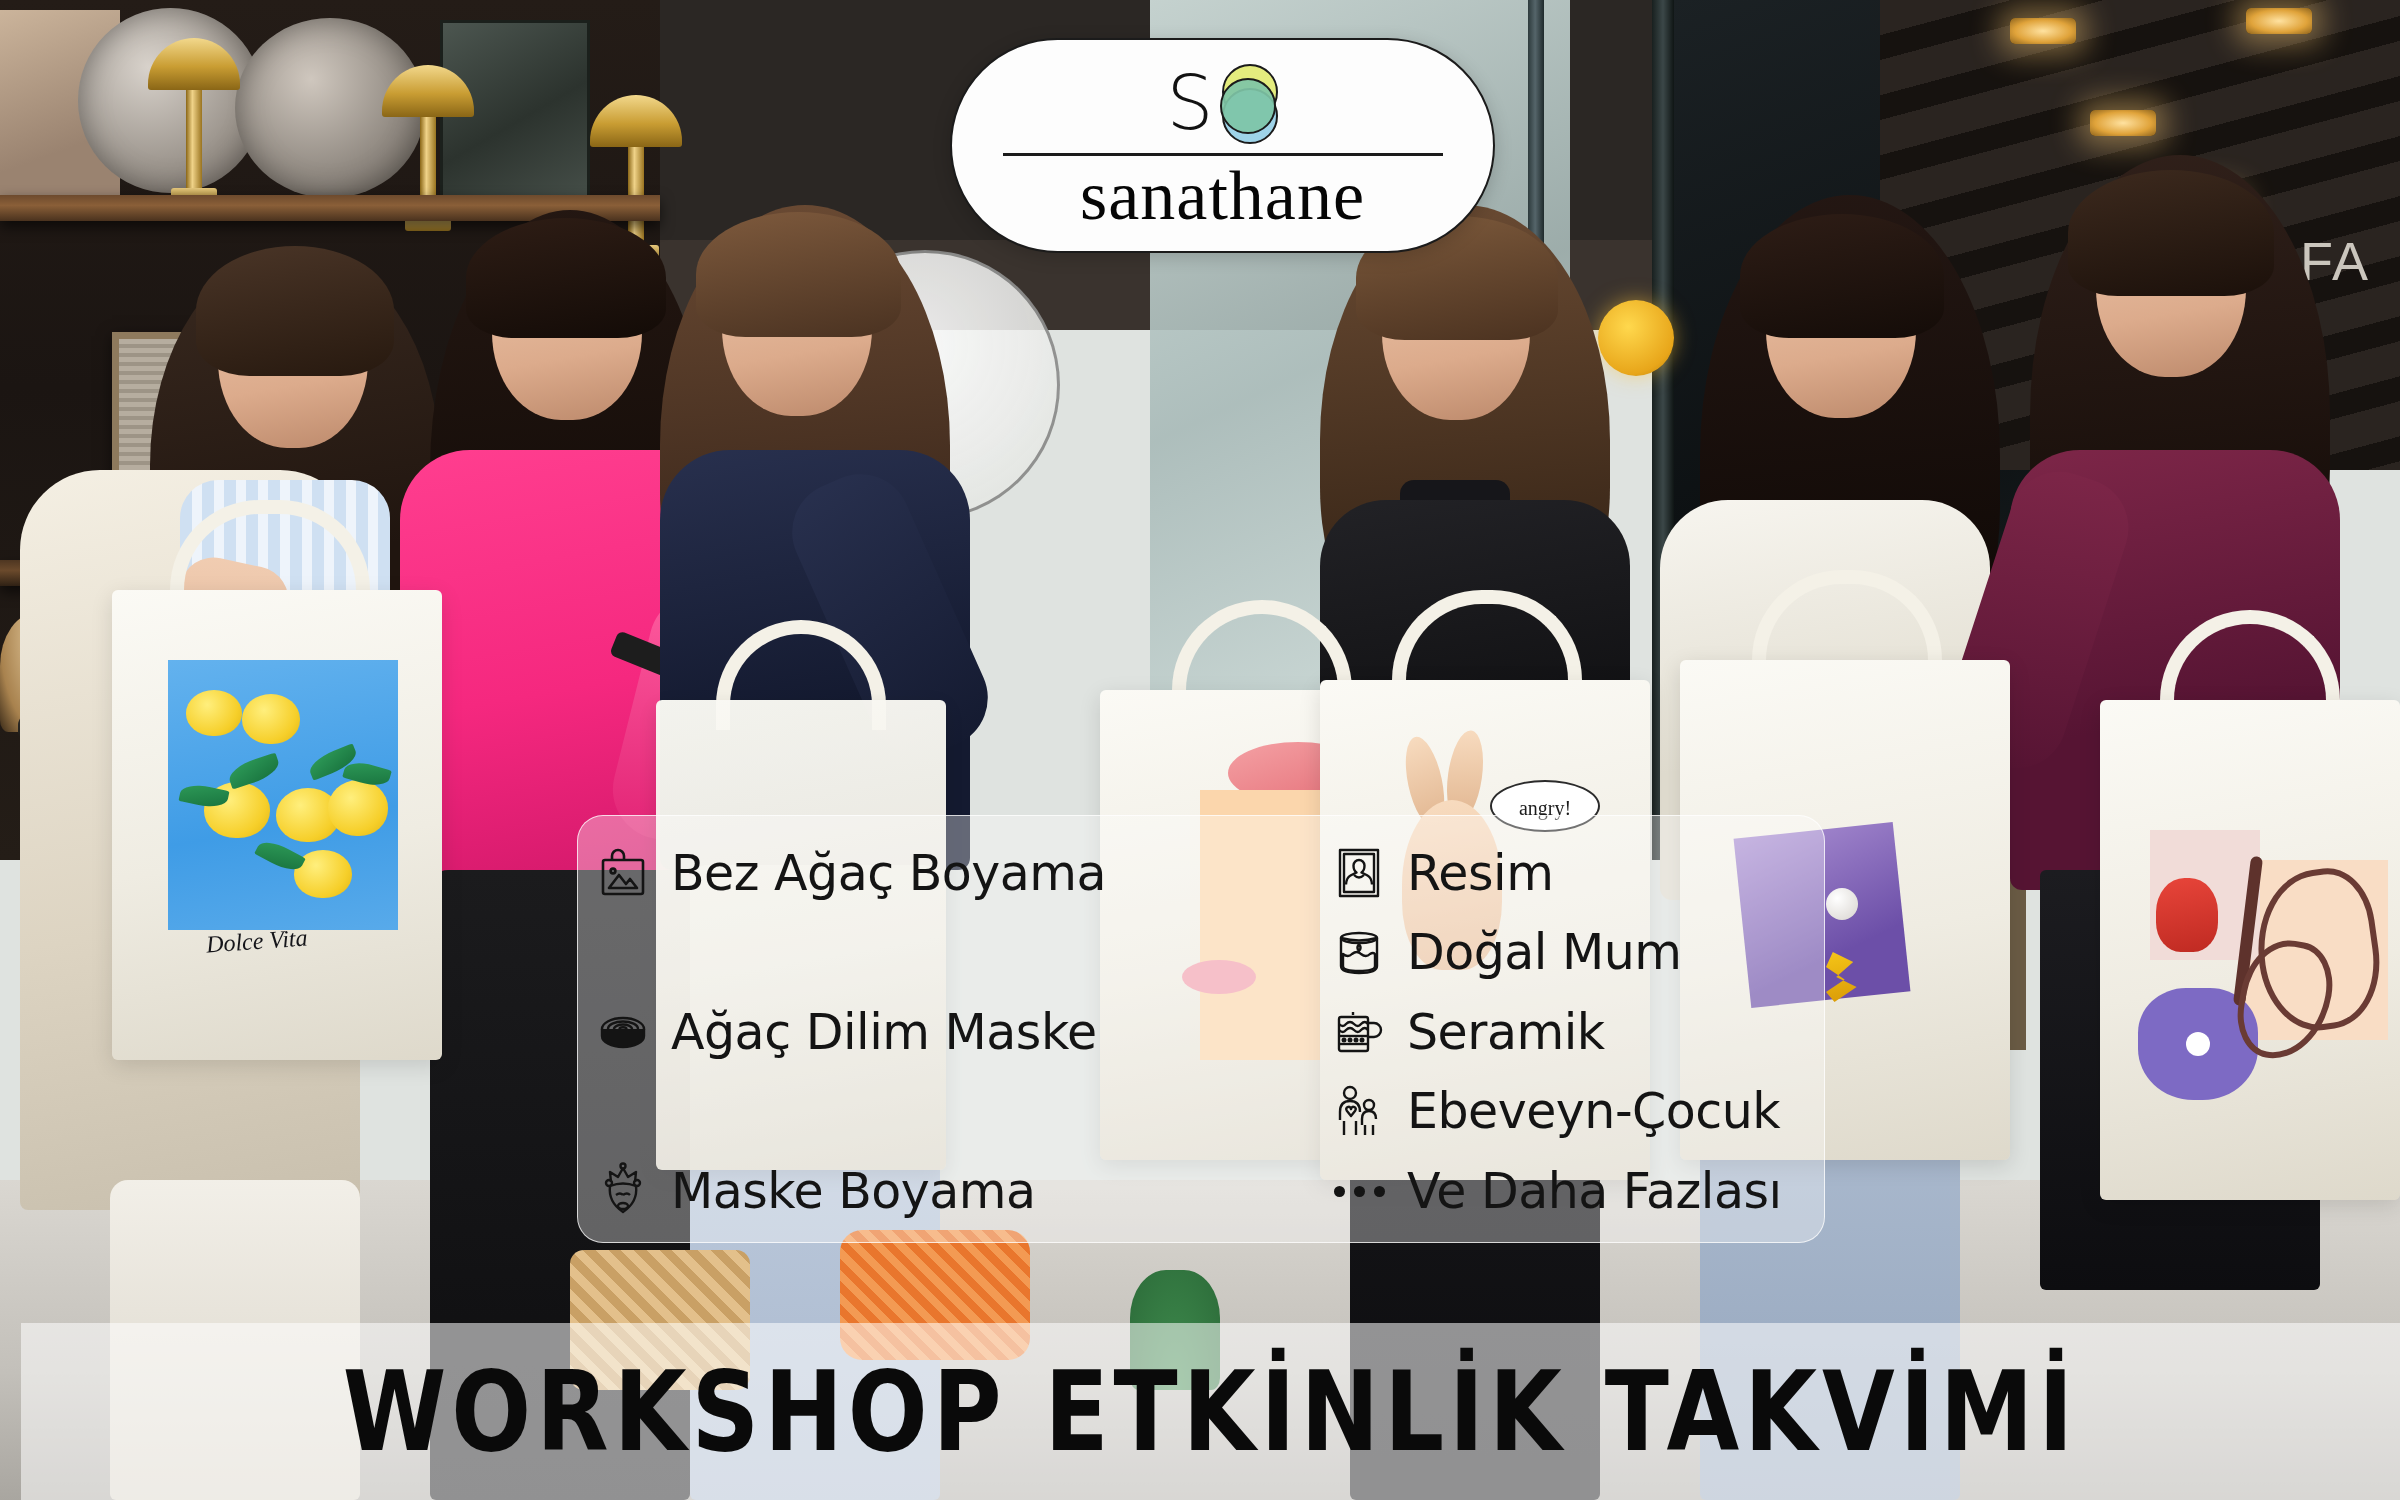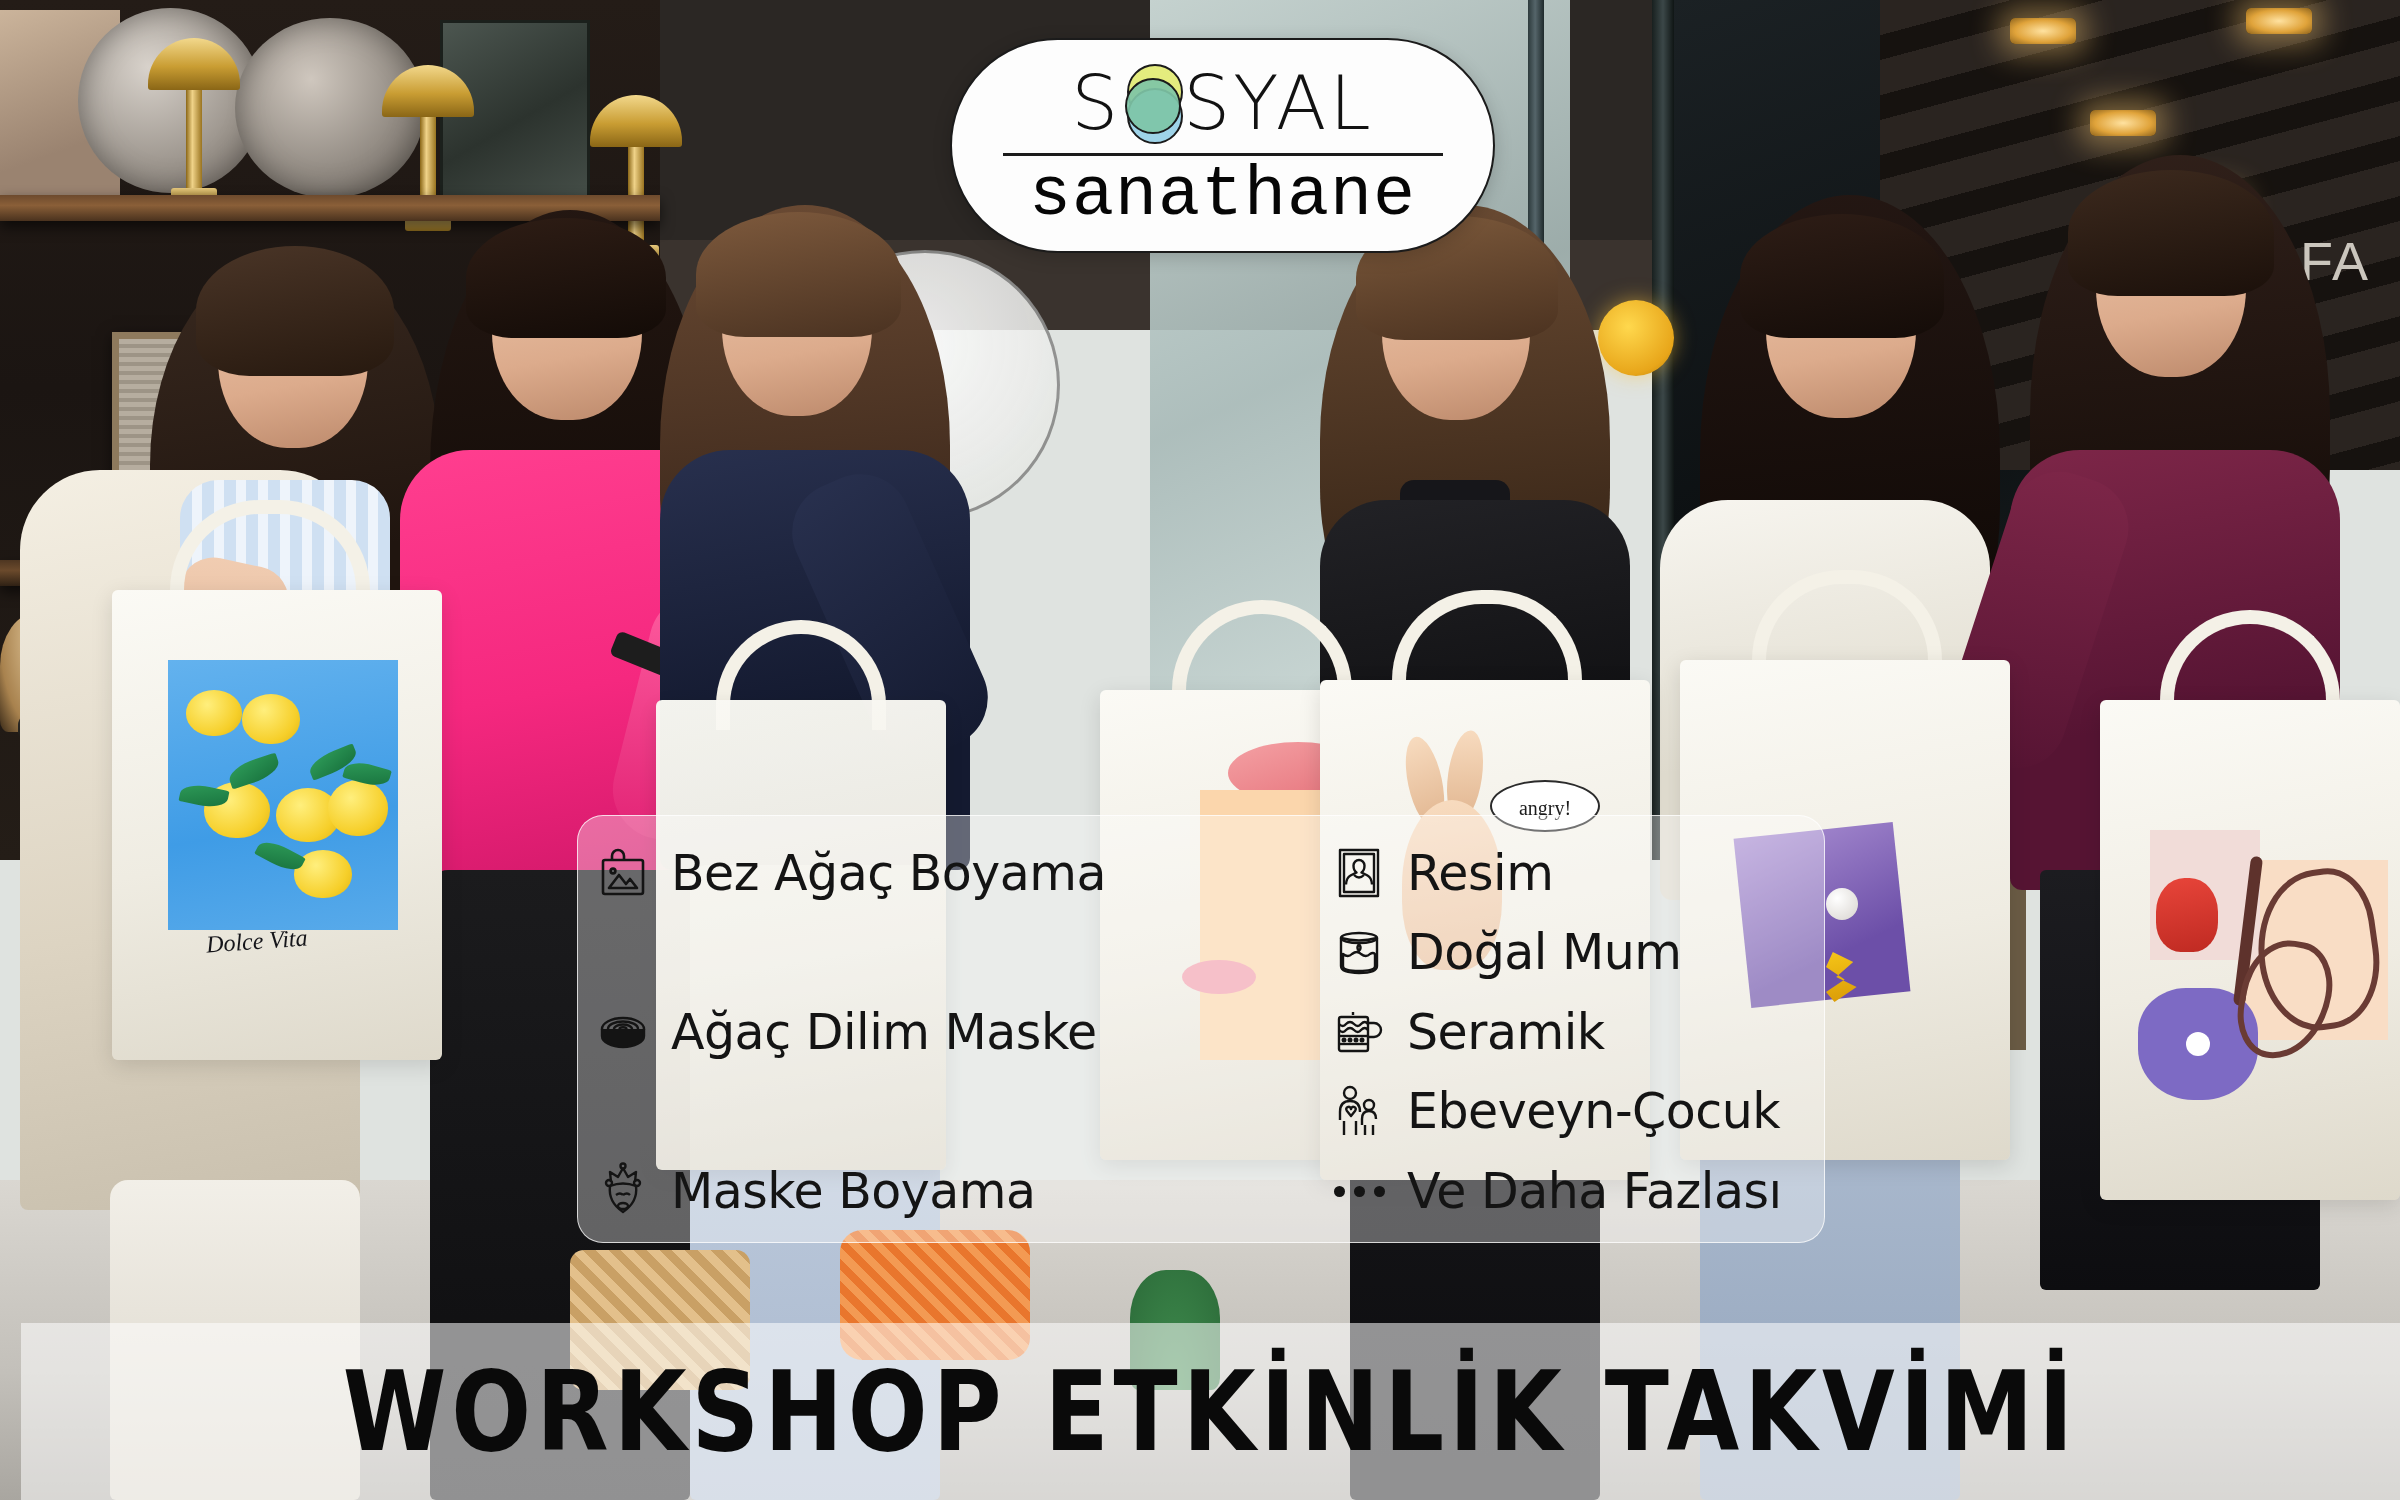--- a/index.html
+++ b/index.html
@@ -341,21 +341,21 @@
     font-family:"DejaVu Sans", sans-serif; height:92px;
   }
   .logo-o-wrap { position:relative; width:62px; height:78px; display:inline-block; }
   .logo-o-wrap i { position:absolute; border-radius:50%; display:block; }
   .oc-y { left:6px;  top:0px;  width:56px; height:56px; background:#e4ec7e; border:2.5px solid #1b1b1b; }
   .oc-b { left:6px;  top:24px; width:56px; height:56px; background:#9ed3e8; border:2.5px solid #1b1b1b; }
   .oc-g { left:4px;  top:14px; width:56px; height:56px; background:rgba(126,196,166,.92); border:2.5px solid #1b1b1b; }
   .logo-rule { width:440px; height:2.5px; background:#1b1b1b; margin:4px 0 2px; }
   .logo-bottom {
     font-size:70px; color:#060606; font-weight:400; letter-spacing:1px;
-    font-family:Liberation Mono, monospace; line-height:1.08;
+    font-family:Liberation Serif, serif; line-height:1.08;
   }
 
   
   .panel {
     position:absolute; left:577px; top:815px; width:1248px; height:428px;
     background:rgba(255,255,255,.34);
     border:1.5px solid rgba(255,255,255,.75);
     border-radius:26px;
     z-index:30;
   }
@@ -563,21 +563,20 @@
   </div>
 
   <div class="logo">
     <div class="logo-top">
       <span>S</span>
       <span class="logo-o-wrap">
         <i class="oc-y"></i>
           <i class="oc-b"></i>
           <i class="oc-g"></i>
       </span>
-      <span>SYAL</span>
     </div>
     <div class="logo-rule"></div>
     <div class="logo-bottom">sanathane</div>
   </div>
 
   <div class="panel"></div>
   <div class="cols">
 
     <div class="col col-left">
 

